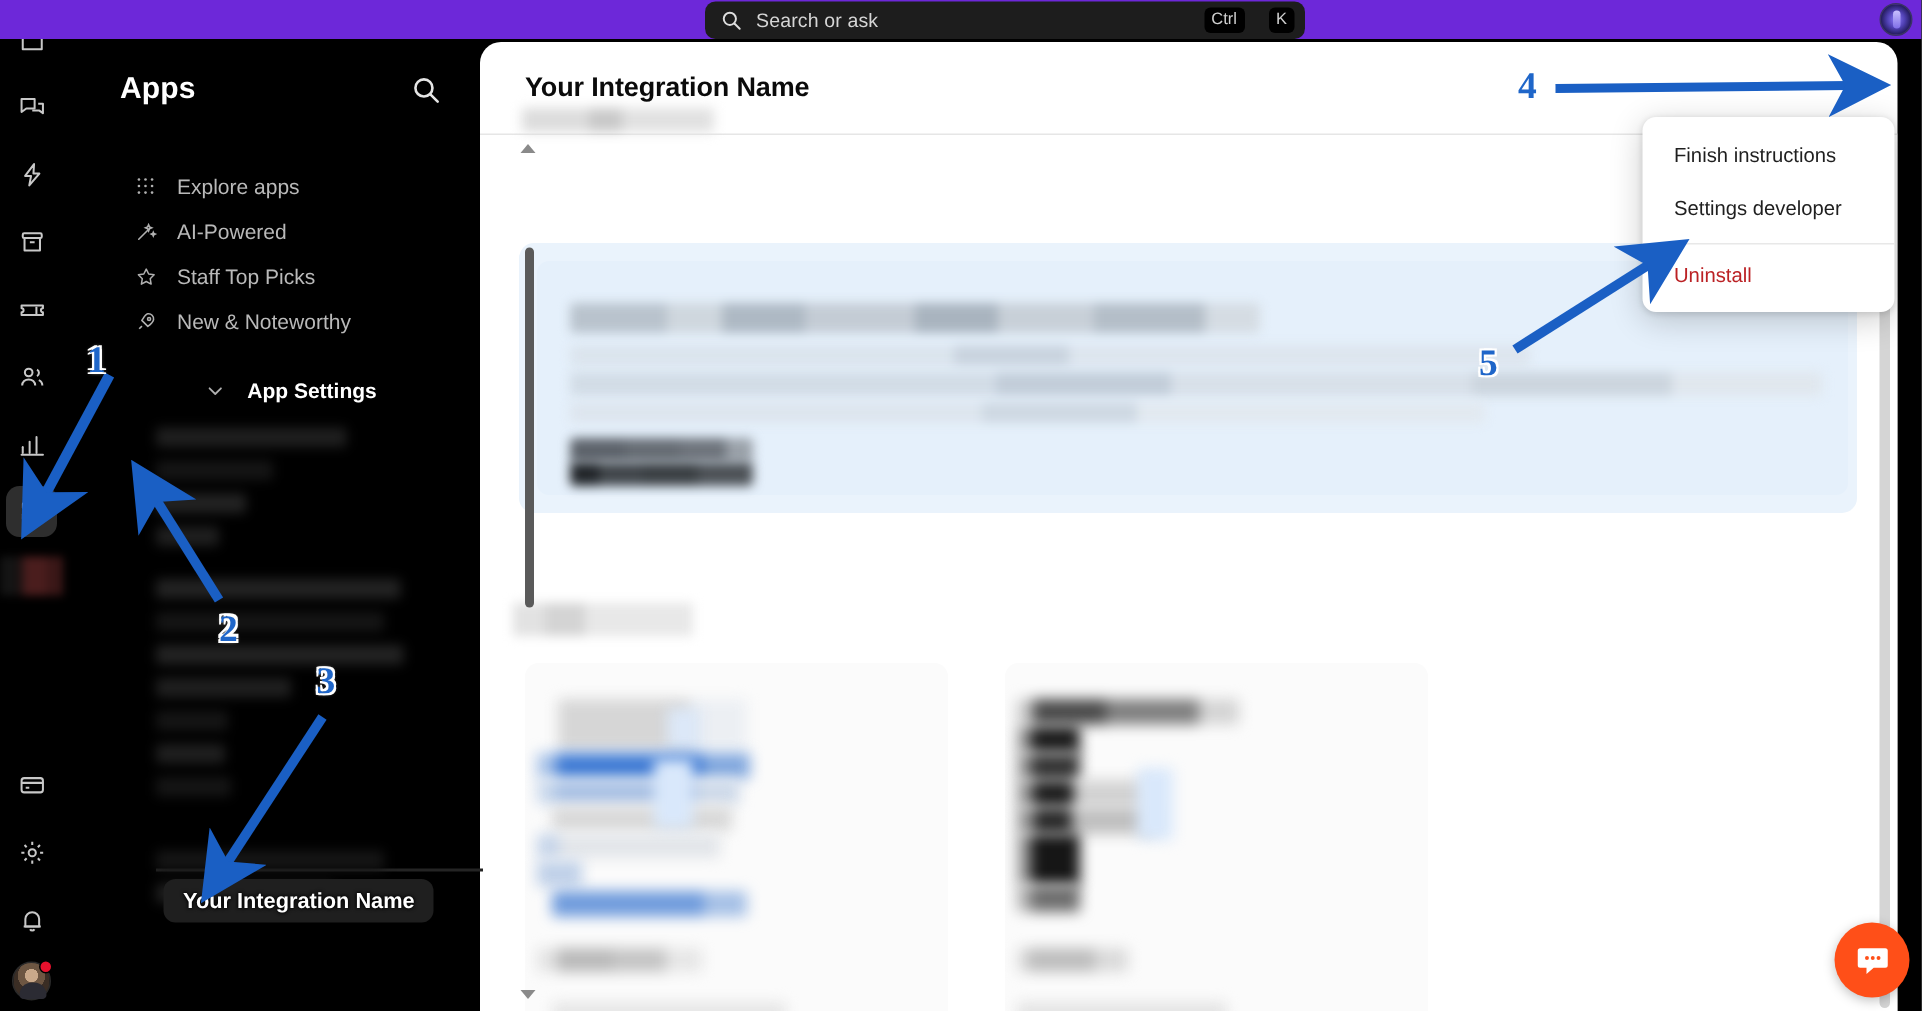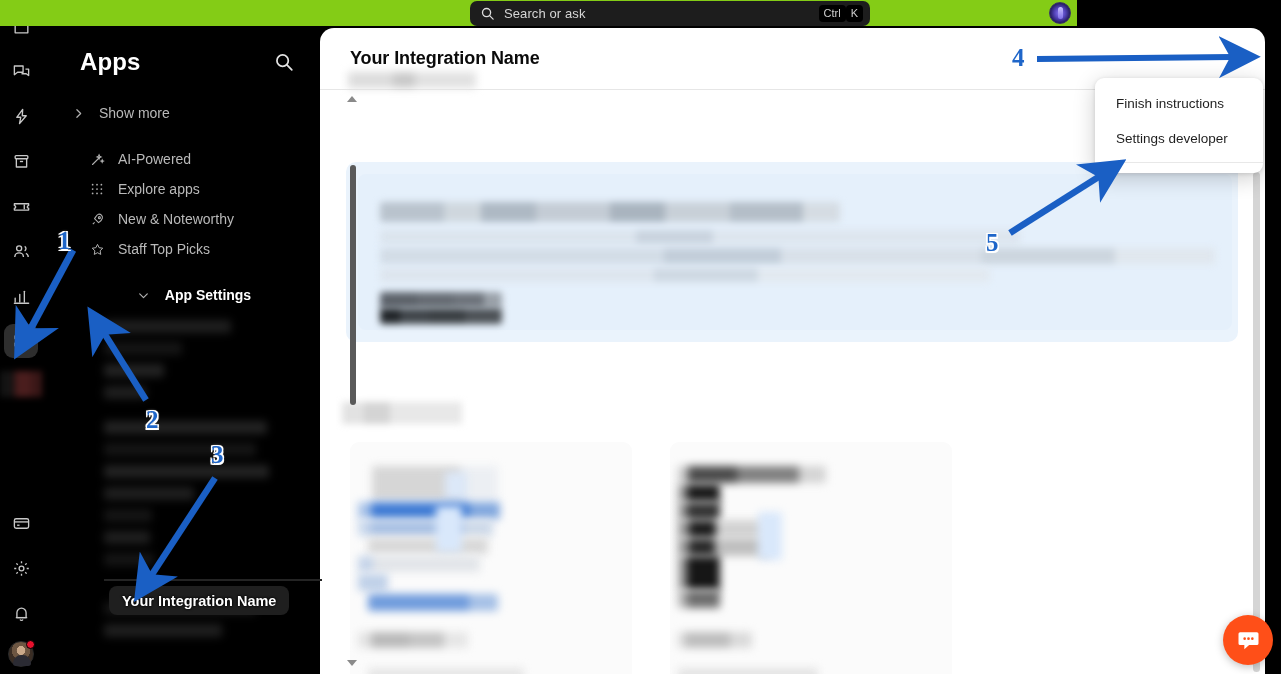--- a/index.html
+++ b/index.html
@@ -7,34 +7,34 @@
     width: 1281px; height: 674px;
     overflow: hidden;
     background: #000000;
     font-family: "Liberation Sans", sans-serif;
     -webkit-font-smoothing: antialiased;
   }
   .app { position: relative; width: 1281px; height: 674px; background: #000; }
 
   
   .topbar {
-    position: absolute; top: 0; left: 0; width: 1077px; height: 26px;
-    background: #84cc16; z-index: 30;
+    position: absolute; top: 0; left: 0; width: 1281px; height: 26px;
+    background: #6d28d9; z-index: 30;
   }
   .search-pill {
     position: absolute; left: 470px; top: 1px; width: 400px; height: 25px;
     background: #1d1d1d; border-radius: 7px;
     display: flex; align-items: center; padding: 0 7px 0 10px;
   }
   .search-icon { width: 15px; height: 15px; flex: 0 0 15px; opacity: .95; }
   .search-ph {
     margin-left: 9px; color: #d6d6d6; font-size: 13px;
     letter-spacing: .1px; flex: 1 1 auto;
   }
-  .kbd-group { display: flex; gap: 0; }
+  .kbd-group { display: flex; gap: 16px; }
   .kbd {
     background: #000; color: #cfcfcf; font-size: 11px;
     border-radius: 4px; padding: 2px 5px; min-width: 17px;
     text-align: center; line-height: 1.1;
   }
   .topbar-avatar {
     position: absolute; right: 6px; top: 2px; width: 22px; height: 22px;
     border-radius: 50%;
     background: radial-gradient(circle at 50% 50%, #8e7bff 0%, #4e3fb0 42%, #221a5a 72%, #0d0a2b 100%);
     border: 1px solid #3a3366;
@@ -82,21 +82,21 @@
 
   
   .side {
     position: absolute; left: 42px; top: 0; width: 277px; height: 674px;
     background: #000; z-index: 15;
   }
   .side-head {
     display: flex; align-items: center; justify-content: space-between;
     padding: 48px 24px 0 38px;
   }
-  .side-title { color: #fff; font-size: 24px; font-weight: 700; letter-spacing: .1px; }
+  .side-title { color: #fff; font-size: 20px; font-weight: 700; letter-spacing: .1px; }
   .side-search-btn { width: 22px; height: 22px; color: #e2e2e2; }
   .side-nav { padding: 22px 0 0 0; }
   .nav-item {
     display: flex; align-items: center; height: 30px;
     padding-left: 47px; color: #b9b9b9; font-size: 14px;
   }
   .nav-item .ico {
     width: 16px; height: 16px; margin-right: 13px; flex: 0 0 16px;
     display: flex; align-items: center; justify-content: center; color: #b0b0b0;
   }
@@ -352,77 +352,69 @@
       <span class="side-title">Apps</span>
       <span class="side-search-btn">
         <svg viewBox="0 0 24 24" width="22" height="22" fill="none" stroke="#e4e4e4" stroke-width="1.9" stroke-linecap="round">
             <circle cx="10.5" cy="10.5" r="6.2"></circle>
             <line x1="15.2" y1="15.2" x2="20.5" y2="20.5"></line>
           </svg>
       </span>
     </div>
 
     <div class="side-nav">
-      <div class="nav-item" style="padding-left:28px">
-        <span class="ico chev">
-          <svg viewBox="0 0 24 24" width="13" height="13" fill="none" stroke="currentColor" stroke-width="2.2" stroke-linecap="round" stroke-linejoin="round">
-              <path d="M9 5l7 7-7 7"></path>
-            </svg>
-        </span>
-        <span class="lbl">Show more</span>
-      </div>
 
       <div class="nav-group-gap"></div>
-
-      <div class="nav-item">
-        <span class="ico">
-          <svg viewBox="0 0 24 24" width="15" height="15" fill="none" stroke="currentColor" stroke-width="1.7" stroke-linecap="round">
-              <path d="M4 20 16 8"></path>
-              <path d="M14.5 4.5l1 2.3 2.3 1-2.3 1-1 2.3-1-2.3-2.3-1 2.3-1z"></path>
-              <path d="M19.5 12.5l.6 1.4 1.4.6-1.4.6-.6 1.4-.6-1.4-1.4-.6 1.4-.6z"></path>
-            </svg>
-        </span>
-        <span class="lbl">AI-Powered</span>
-      </div>
 
       <div class="nav-item">
         <span class="ico">
           <svg viewBox="0 0 16 16" width="14" height="14" fill="currentColor">
               <circle cx="3" cy="3" r="1"></circle>
               <circle cx="8" cy="3" r="1"></circle>
               <circle cx="13" cy="3" r="1"></circle>
               <circle cx="3" cy="8" r="1"></circle>
               <circle cx="8" cy="8" r="1"></circle>
               <circle cx="13" cy="8" r="1"></circle>
               <circle cx="3" cy="13" r="1"></circle>
               <circle cx="8" cy="13" r="1"></circle>
               <circle cx="13" cy="13" r="1"></circle>
             </svg>
         </span>
         <span class="lbl">Explore apps</span>
       </div>
 
       <div class="nav-item">
         <span class="ico">
+          <svg viewBox="0 0 24 24" width="15" height="15" fill="none" stroke="currentColor" stroke-width="1.7" stroke-linecap="round">
+              <path d="M4 20 16 8"></path>
+              <path d="M14.5 4.5l1 2.3 2.3 1-2.3 1-1 2.3-1-2.3-2.3-1 2.3-1z"></path>
+              <path d="M19.5 12.5l.6 1.4 1.4.6-1.4.6-.6 1.4-.6-1.4-1.4-.6 1.4-.6z"></path>
+            </svg>
+        </span>
+        <span class="lbl">AI-Powered</span>
+      </div>
+
+      <div class="nav-item">
+        <span class="ico">
+          <svg viewBox="0 0 24 24" width="15" height="15" fill="none" stroke="currentColor" stroke-width="1.6" stroke-linejoin="round">
+              <path d="M12 3.8l2.6 5.3 5.8.85-4.2 4.1 1 5.8-5.2-2.75L6.8 19.85l1-5.8-4.2-4.1 5.8-.85z"></path>
+            </svg>
+        </span>
+        <span class="lbl">Staff Top Picks</span>
+      </div>
+
+      <div class="nav-item">
+        <span class="ico">
           <svg viewBox="0 0 24 24" width="15" height="15" fill="none" stroke="currentColor" stroke-width="1.7" stroke-linejoin="round">
               <path d="M13.5 3.5c3.6-.7 7 2.7 6.3 6.3-.5 2.5-3.2 5.2-6.1 7.2l-3.2-3.2-3.2-3.2C9.3 7.7 11 4 13.5 3.5z"></path>
               <circle cx="15" cy="9" r="1.6"></circle>
               <path d="M7.4 16.6 4.5 19.5"></path>
             </svg>
         </span>
         <span class="lbl">New &amp; Noteworthy</span>
-      </div>
-
-      <div class="nav-item">
-        <span class="ico">
-          <svg viewBox="0 0 24 24" width="15" height="15" fill="none" stroke="currentColor" stroke-width="1.6" stroke-linejoin="round">
-              <path d="M12 3.8l2.6 5.3 5.8.85-4.2 4.1 1 5.8-5.2-2.75L6.8 19.85l1-5.8-4.2-4.1 5.8-.85z"></path>
-            </svg>
-        </span>
-        <span class="lbl">Staff Top Picks</span>
       </div>
 
       <div class="nav-group-gap"></div>
 
       <div class="nav-item heading" style="padding-left:28px">
         <span class="ico chev">
           <svg viewBox="0 0 24 24" width="13" height="13" fill="none" stroke="currentColor" stroke-width="2.2" stroke-linecap="round" stroke-linejoin="round">
               <path d="M5 9l7 7 7-7"></path>
             </svg>
         </span>
@@ -513,20 +505,21 @@
       </div>
 
       <div class="main-scroll"></div>
     </div>
   </div>
 
   <div class="menu">
     <div class="menu-item">Finish instructions</div>
     <div class="menu-item">Settings developer</div>
     <div class="menu-sep"></div>
+    <div class="menu-item danger">Uninstall</div>
   </div>
 
   <svg class="arrowlayer" viewBox="0 0 1281 674">
     <defs>
       <marker id="ah" markerWidth="7" markerHeight="7" refX="2.2" refY="3.5" orient="auto">
         <path d="M0,0 L7,3.5 L0,7 L1.9,3.5 z" fill="#1a5fc4"></path>
       </marker>
     </defs>
 
     <path d="M73,250 L30,330" stroke="#1a5fc4" stroke-width="7" fill="none" marker-end="url(#ah)"></path>

